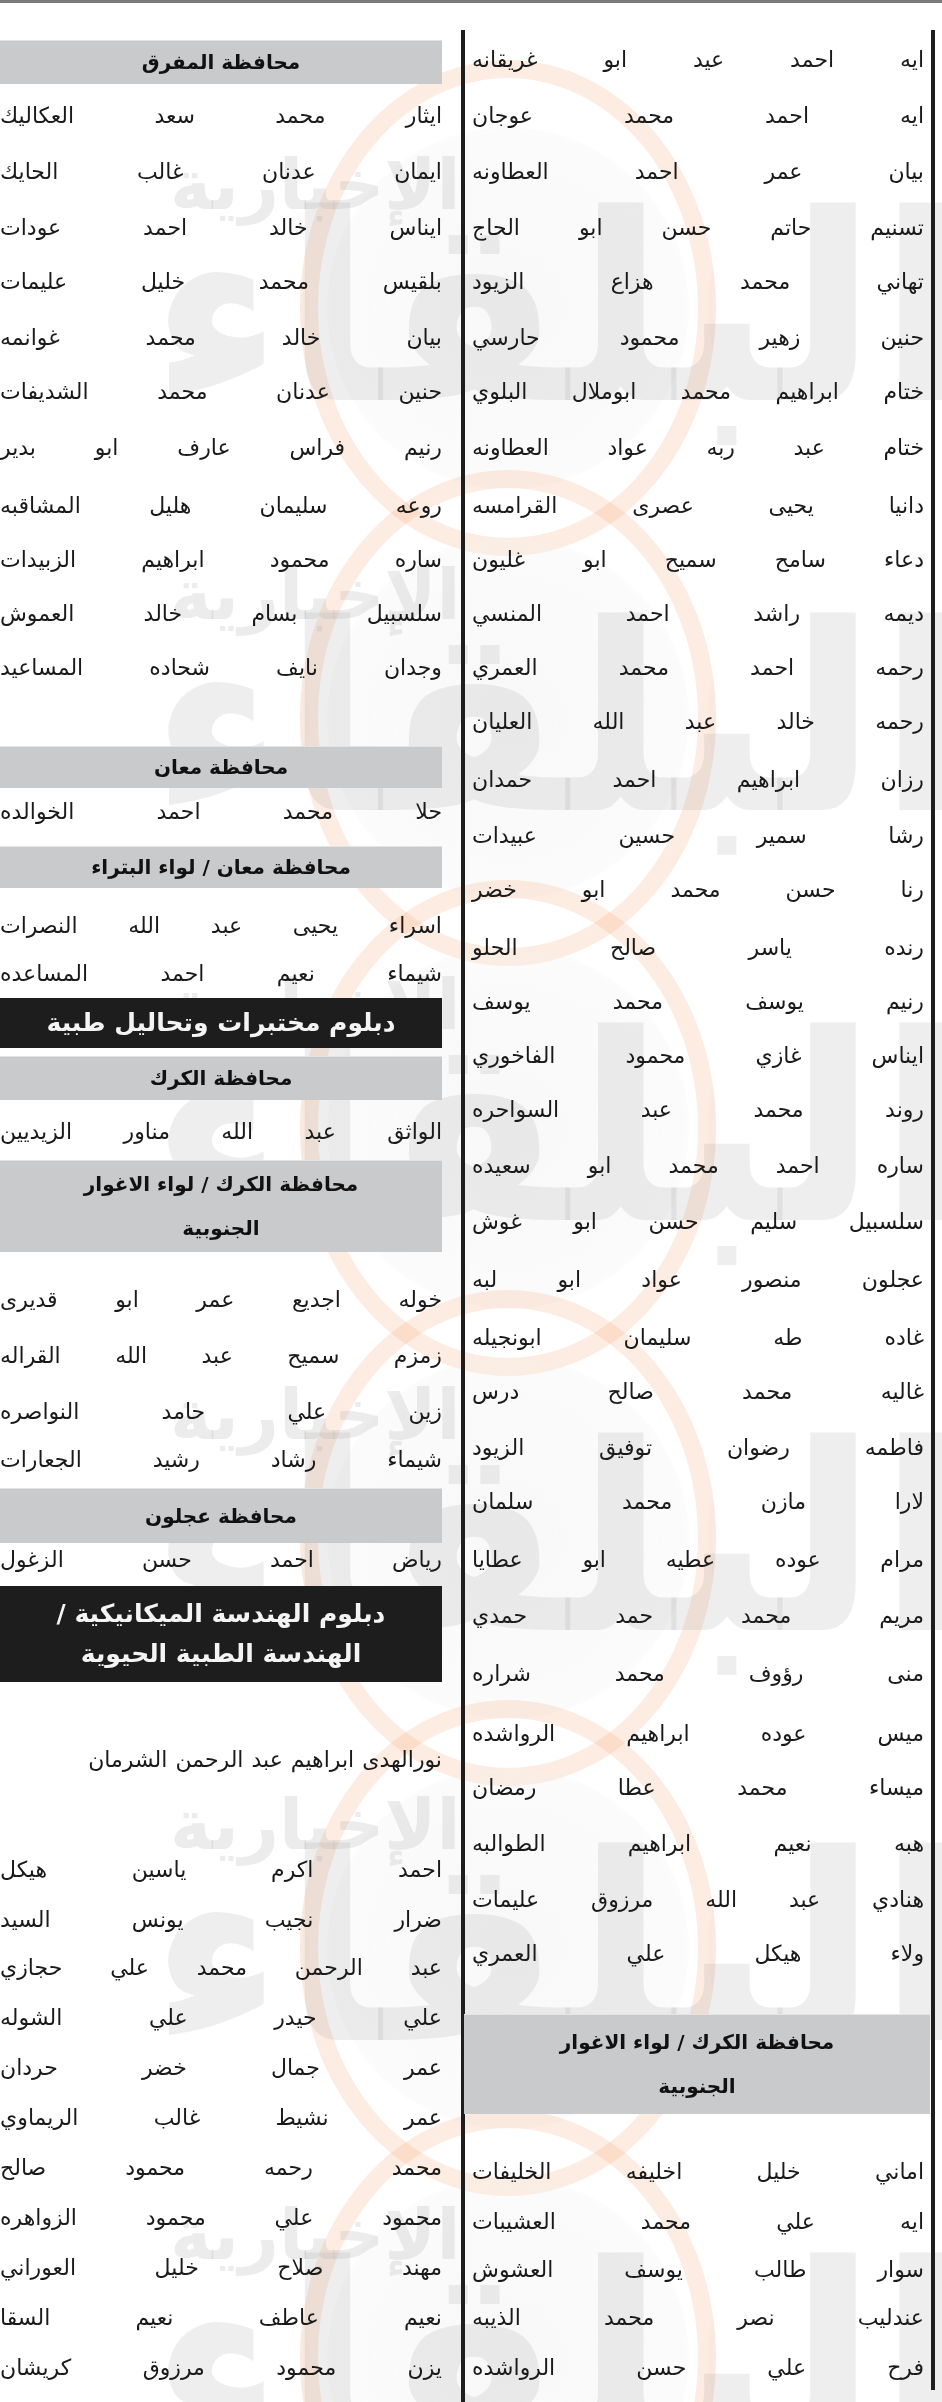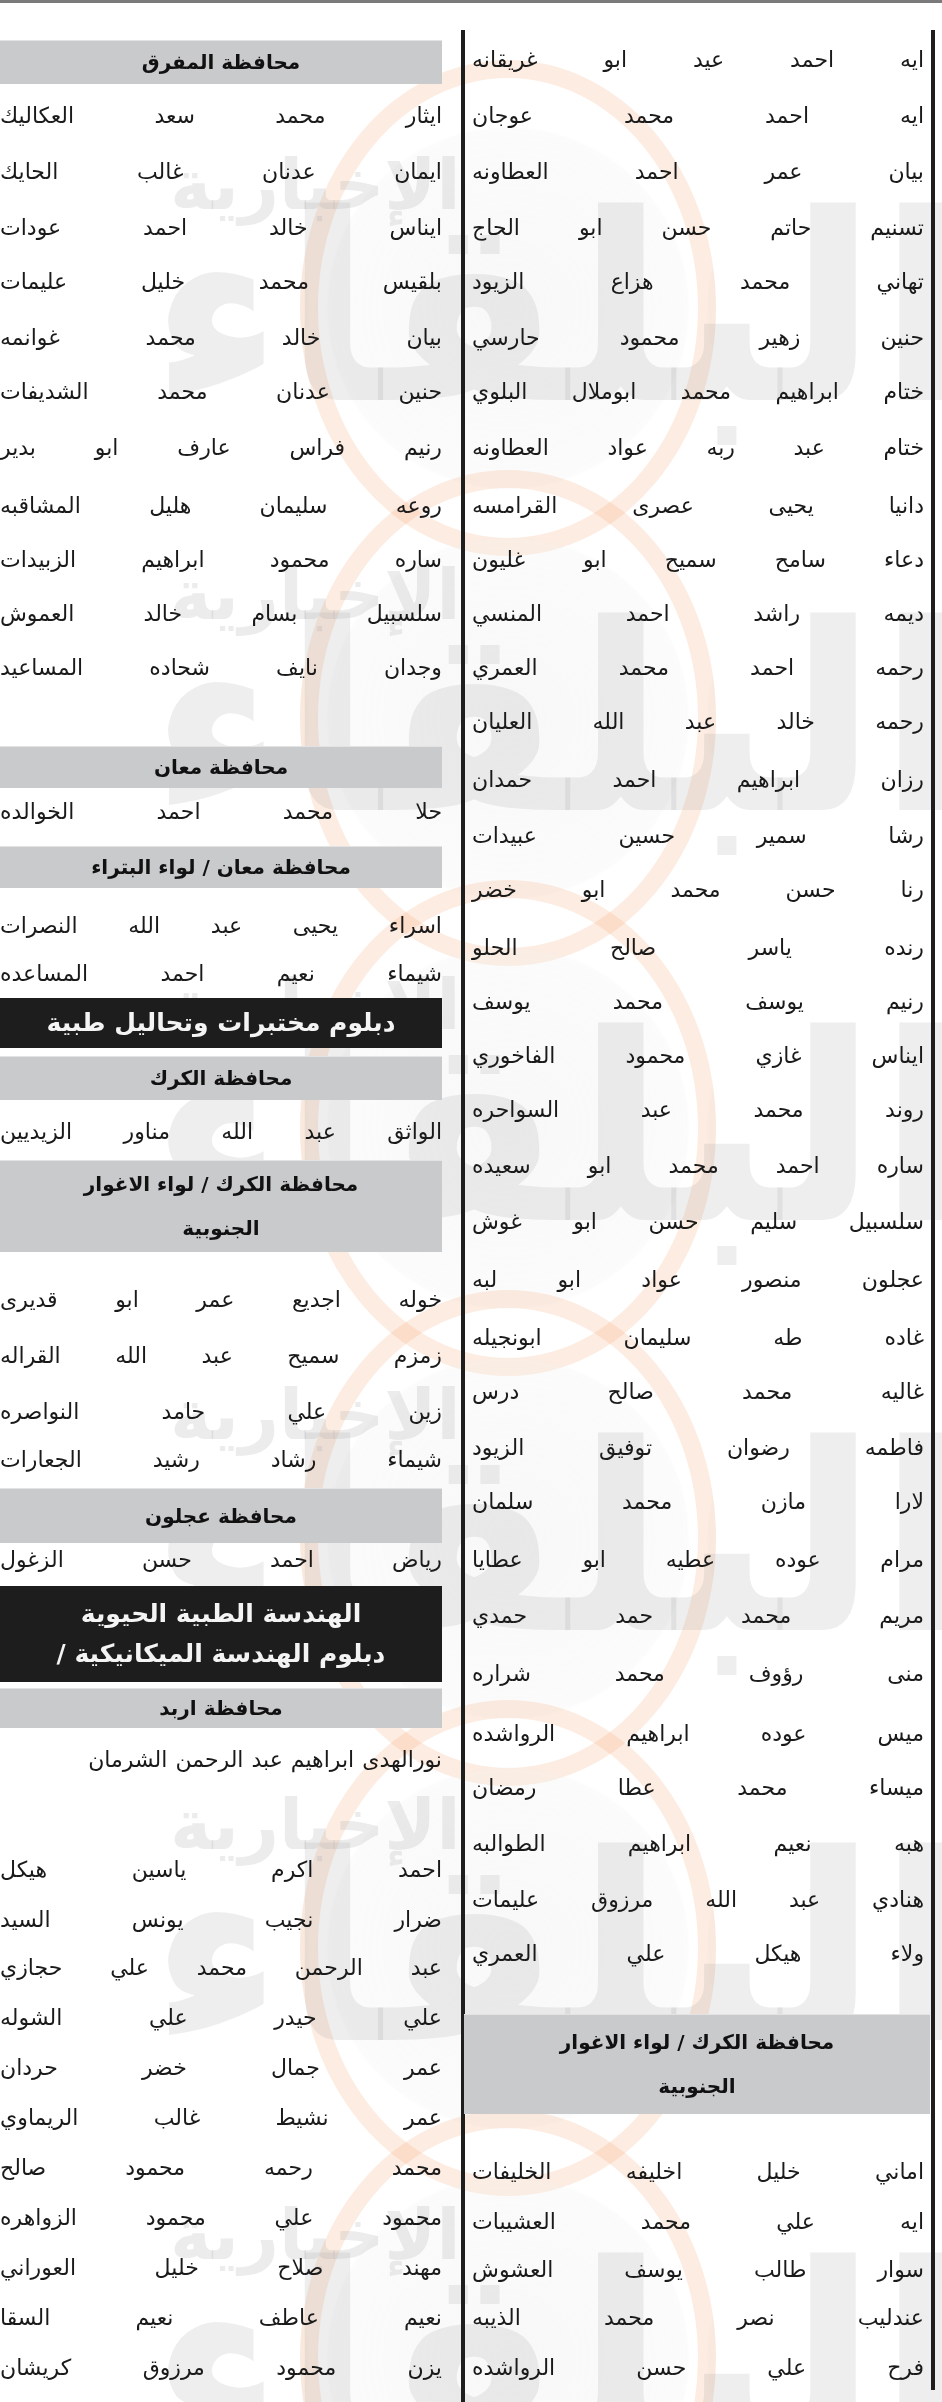--- a/index.html
+++ b/index.html
@@ -483,25 +483,22 @@
     <div class="hdr" style="top: 1488px; height: 55px;">
       <div>محافظة عجلون</div>
     </div>
     <div class="row" style="top: 1540px;">
       <span>رياض</span>
       <span>احمد</span>
       <span>حسن</span>
       <span>الزغول</span>
     </div>
     <div class="banner" style="top: 1586px; height: 96px;">
+      <div>دبلوم الهندسة الميكانيكية /</div>
       <div>الهندسة الطبية الحيوية</div>
-      <div>دبلوم الهندسة الميكانيكية /</div>
-    </div>
-    <div class="hdr" style="top: 1688px; height: 40px;">
-      <div>محافظة اربد</div>
     </div>
     <div class="row tight" style="top: 1740px;">
       <span>نورالهدى</span>
       <span>ابراهيم</span>
       <span>عبد</span>
       <span>الرحمن</span>
       <span>الشرمان</span>
     </div>
     <div class="row" style="top: 1850px;">
       <span>احمد</span>

